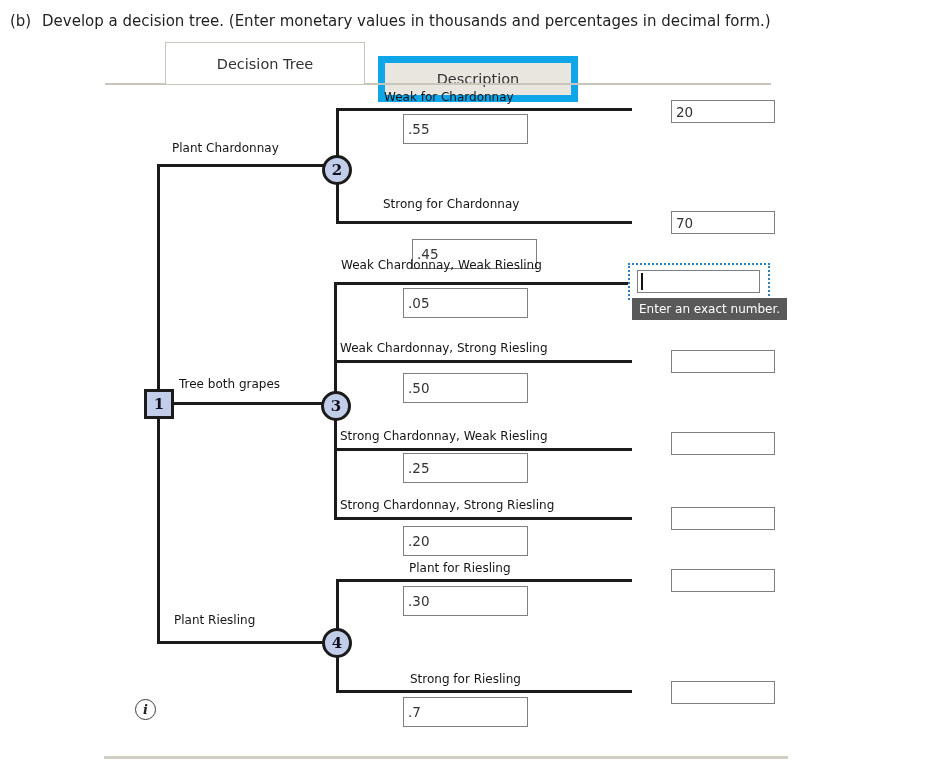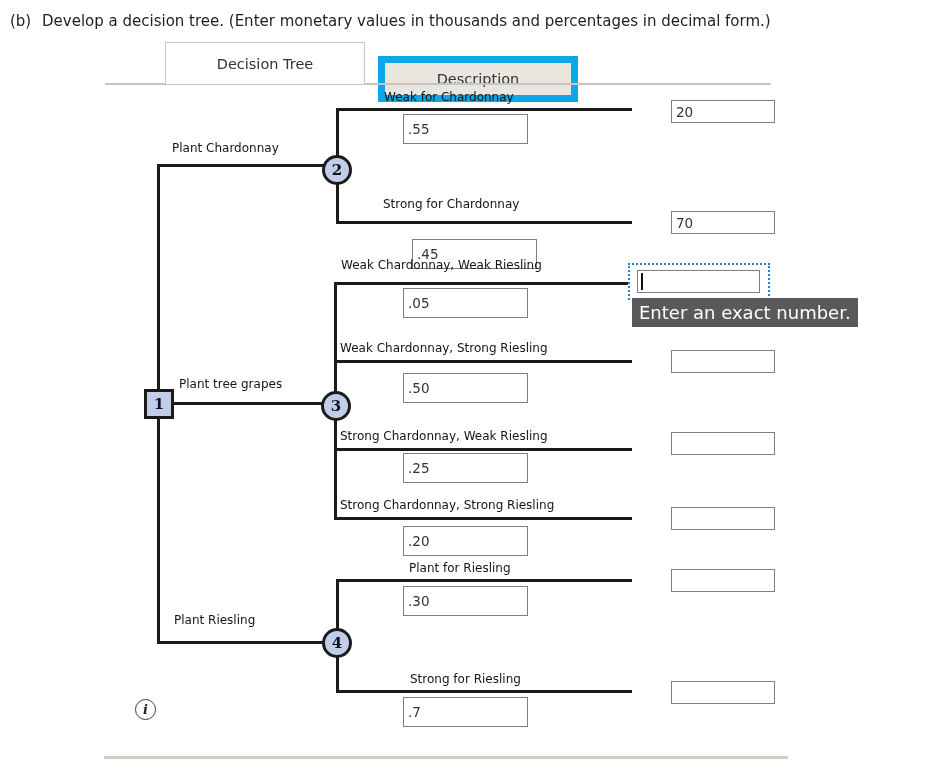--- a/index.html
+++ b/index.html
@@ -35,21 +35,21 @@
                 font-size:13.5px; color:#333; padding:2px 4px; outline:none; }
   .prob   { left:403px; width:125px; height:30px; }
   .payoff { left:634px; width:104px; height:23px;margin-left:37px; }
 
   .focus-ring { position:absolute; left:628px; top:263px; width:142px; height:37px;
                 border:2px dotted #2f7fc1; z-index:4; background:transparent; }
   .payoff-focused { left:637px; top:270px; width:123px; height:23px; z-index:5; }
   .caret { position:absolute; left:641px; top:273px; width:2px; height:17px; background:#111; z-index:6; }
 
   .tooltip { position:absolute; left:632px; top:298px; background:#595959; color:#fff;
-             font-size:18px; padding:4px 7px; white-space:nowrap; z-index:7; }
+             font-size:12px; padding:4px 7px; white-space:nowrap; z-index:7; }
 
   .info-icon { position:absolute; left:135px; top:699px; width:21px; height:21px;
                border:1.5px solid #3c3c3c; border-radius:50%; display:flex; align-items:center;
                justify-content:center; color:#222; cursor:pointer;
                font-family:"DejaVu Serif","Liberation Serif",serif;
                font-style:italic; font-weight:bold; font-size:13px; }
 
   .bottom-divider { position:absolute; left:104px; top:756px; width:684px; height:3px; background:#d2cec4; }
 </style>
 </head>
@@ -65,21 +65,21 @@
   <div class="tabs-divider"></div>
 
   <div class="vline" style="left:157px; top:164px; height:479px;"></div>
   <div class="hline" style="left:157px; top:164px; width:167px;"></div>
   <div class="hline" style="left:157px; top:402px; width:166px;"></div>
   <div class="hline" style="left:157px; top:641px; width:167px;"></div>
 
   <div class="node" style="left:144px; top:389px;">1</div>
 
   <span class="lbl" style="left:172px; top:141px;">Plant Chardonnay</span>
-  <span class="lbl" style="left:179px; top:377px;">Plant tree grapes</span>
+  <span class="lbl" style="left:179px; top:377px;">Tree both grapes</span>
   <span class="lbl" style="left:174px; top:613px;">Plant Riesling</span>
 
   <div class="vline" style="left:336px; top:108px; height:116px;"></div>
   <div class="hline" style="left:336px; top:108px; width:296px;"></div>
   <div class="hline" style="left:336px; top:221px; width:296px;"></div>
   <div class="node node-circle" style="left:322px; top:155px;">2</div>
 
   <span class="lbl" style="left:384px; top:90px;">Weak for Chardonnay</span>
   <span class="lbl" style="left:383px; top:197px;">Strong for Chardonnay</span>
 

